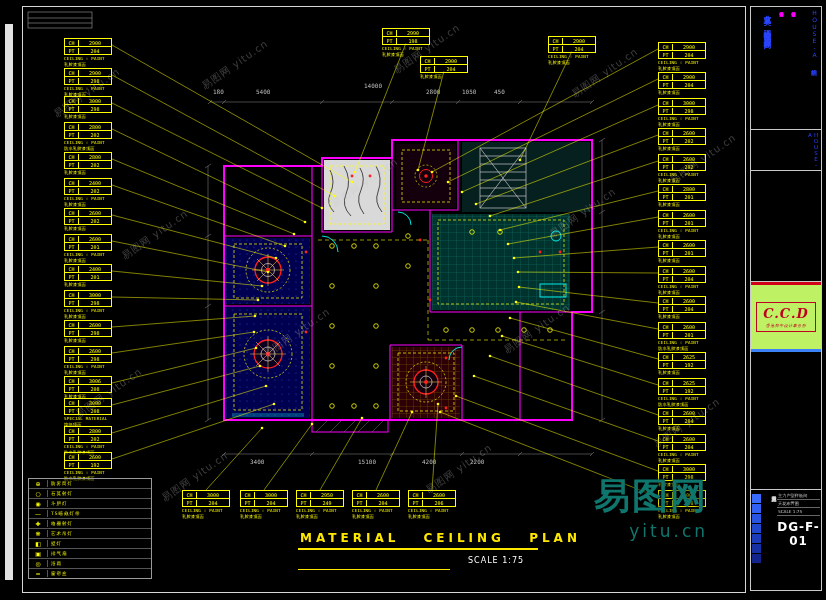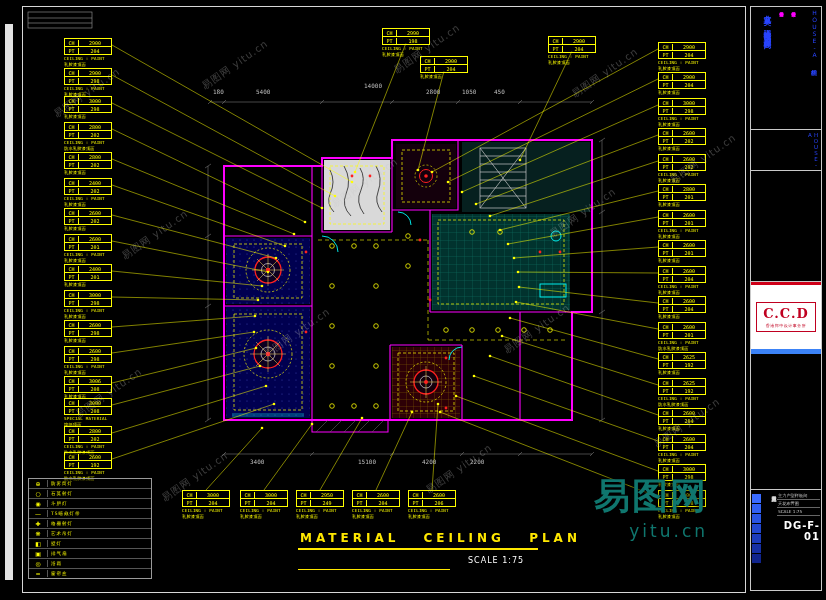--- a/index.html
+++ b/index.html
@@ -54,33 +54,33 @@
               z-index:7;display:flex;flex-direction:column;box-sizing:border-box;background:#000;}
   .tb-top{height:118px;border-bottom:1px solid #c9c9c9;display:flex;overflow:hidden;padding:2px 1px;}
   .tb-project{writing-mode:vertical-rl;text-orientation:upright;color:#2945ff;font-size:7.5px;
               font-weight:bold;letter-spacing:1px;width:20px;}
   .tb-firms{display:flex;width:24px;}
   .tb-firm{writing-mode:vertical-rl;text-orientation:upright;color:#ff00ff;font-size:4.2px;width:12px;line-height:5px;}
   .tb-house{writing-mode:vertical-rl;text-orientation:upright;color:#2945ff;font-size:6px;width:22px;}
   .tb-code{height:36px;border-bottom:1px solid #c9c9c9;writing-mode:vertical-rl;text-orientation:upright;
            color:#2945ff;font-size:5.5px;padding:2px;}
   .tb-blank1{height:110px;border-bottom:1px solid #c9c9c9;}
-  .tb-logo{height:64px;background:#ffffff;border-top:3px solid #cf0018;border-bottom:5px solid #3b82f6;
-           display:flex;flex-direction:column;align-items:center;justify-content:center;}
+  .tb-logo{height:64px;background:#bef264;border-top:3px solid #cf0018;border-bottom:3px solid #3b82f6;
+           display:flex;flex-direction:column;align-items:center;justify-content:center;font-style:italic;}
   .tb-logo-inner{border:1px solid #c00020;padding:3px 6px;text-align:center;}
   .tb-logo-text{color:#c00020;font-family:"DejaVu Serif",serif;font-weight:bold;font-size:13px;letter-spacing:1px;}
   .tb-logo-sub{color:#c00020;font-size:4px;margin-top:2px;letter-spacing:.5px;}
   .tb-blank2{flex:1;border-bottom:1px solid #c9c9c9;}
   .tb-bottom{height:96px;display:flex;padding:2px 1px;}
   .tb-swatches{width:12px;display:flex;flex-direction:column;gap:1px;padding-top:2px;}
   .sq{width:9px;height:9px;}
   .tb-sheetname{writing-mode:vertical-rl;text-orientation:upright;color:#ddd;font-size:5px;width:13px;}
   .tb-info{flex:1;display:flex;flex-direction:column;}
   .irow{font-size:4.2px;color:#ccc;border-bottom:1px solid #666;padding:1px 1px;white-space:nowrap;overflow:hidden;}
-  .tb-dno{font-size:10px;font-weight:bold;color:#fff;text-align:right;padding-top:4px;letter-spacing:1px;}
+  .tb-dno{font-size:12px;font-weight:bold;color:#fff;text-align:center;padding-top:4px;letter-spacing:1px;}
 </style>
 </head>
 <body>
 
 <div id="sheet">
   <div class="leftbar"></div>
   <div class="frame"></div>
 
   <svg id="plan" width="826" height="600" viewBox="0 0 826 600">
     <defs>

